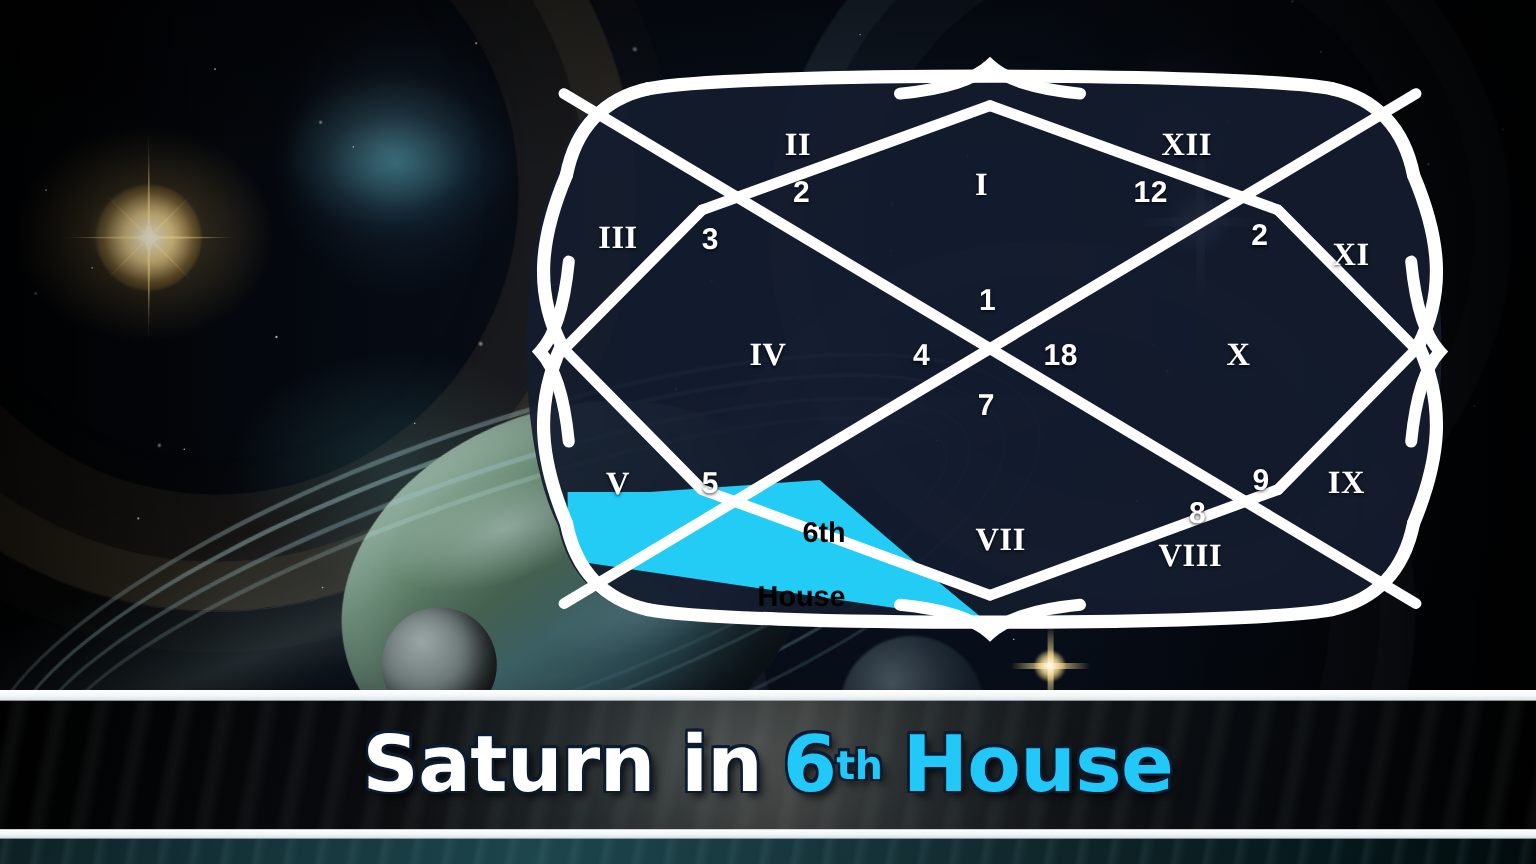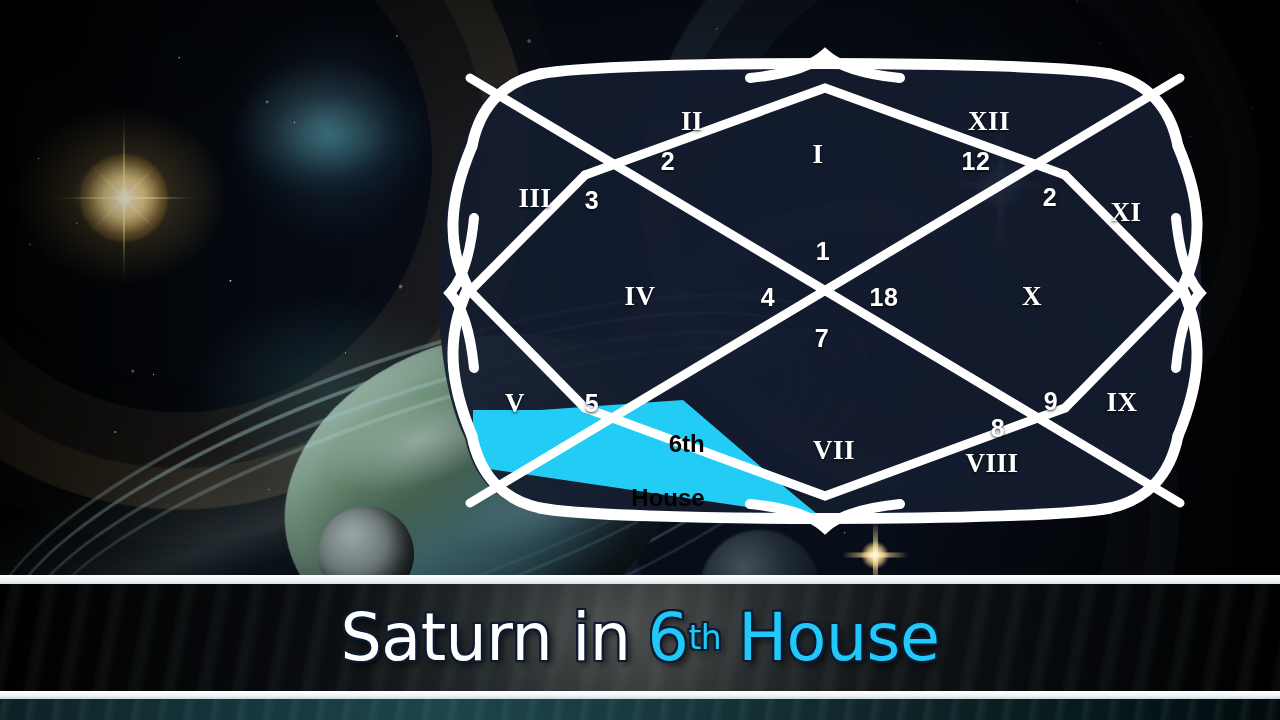--- a/index.html
+++ b/index.html
@@ -246,21 +246,21 @@
   }
   .title-band .glow {
     position:absolute; left:330px; top:-120px; width:560px; height:330px;
     background:radial-gradient(ellipse at center, rgba(210,225,235,.22) 0%, rgba(120,150,170,.10) 40%, rgba(0,0,0,0) 72%);
     filter:blur(3px);
   }
   .title-text {
     position:absolute; inset:0;
     display:flex; align-items:center; justify-content:center;
     font-family:"DejaVu Sans", sans-serif;
-    font-weight:400; font-size:65px; line-height:1;
+    font-weight:700; font-size:65px; line-height:1;
     letter-spacing:-.5px;
     white-space:nowrap;
     border-radius:27px;
   }
   .title-text .w { color:#ffffff; }
   .title-text .c { color:#22c8f8; }
   .title-text .w, .title-text .c {
     text-shadow:
       2px 0 0 #0c1b30, -2px 0 0 #0c1b30, 0 2px 0 #0c1b30, 0 -2px 0 #0c1b30,
       2px 2px 0 #0c1b30, -2px 2px 0 #0c1b30, 2px -2px 0 #0c1b30, -2px -2px 0 #0c1b30,
@@ -374,42 +374,42 @@
 
       <g fill="none" stroke="#ffffff" stroke-width="10" stroke-linecap="round">
         <path d="M 310,30 C 350,26 372,18 385,6 C 398,18 420,26 460,30"></path>
         <path d="M 310,456 C 350,460 372,468 385,480 C 398,468 420,460 460,456"></path>
         <path d="M 34,170 C 30,210 22,232 10,245 C 22,258 30,280 34,320"></path>
         <path d="M 736,170 C 740,210 748,232 760,245 C 748,258 740,280 736,320"></path>
       </g>
     </svg>
 
     <div class="chart-label" style="left:378px;top:106px;">I</div>
-    <div class="chart-label" style="left:225px;top:73px;margin-left:27px;">II</div>
-    <div class="chart-label" style="left:75px;top:150px;margin-left:20px;">III</div>
+    <div class="chart-label" style="left:225px;top:73px;">II</div>
+    <div class="chart-label" style="left:75px;top:150px;">III</div>
     <div class="chart-label" style="left:200px;top:248px;">IV</div>
     <div class="chart-label" style="left:75px;top:355px;">V</div>
     <div class="chart-label" style="left:394px;top:402px;">VII</div>
     <div class="chart-label" style="left:552px;top:415px;">VIII</div>
     <div class="chart-label" style="left:682px;top:354px;">IX</div>
     <div class="chart-label" style="left:592px;top:248px;">X</div>
     <div class="chart-label" style="left:686px;top:164px;">XI</div>
     <div class="chart-label" style="left:549px;top:73px;">XII</div>
 
     <div class="chart-label num" style="left:383px;top:203px;">1</div>
     <div class="chart-label num" style="left:228px;top:113px;">2</div>
     <div class="chart-label num" style="left:152px;top:152px;">3</div>
     <div class="chart-label num" style="left:328px;top:249px;">4</div>
     <div class="chart-label num" style="left:152px;top:355px;">5</div>
     <div class="chart-label num" style="left:382px;top:290px;">7</div>
     <div class="chart-label num" style="left:558px;top:380px;">8</div>
     <div class="chart-label num" style="left:611px;top:353px;">9</div>
     <div class="chart-label num" style="left:444px;top:249px;">18</div>
     <div class="chart-label num" style="left:610px;top:149px;">2</div>
-    <div class="chart-label num" style="left:536px;top:113px;">12</div>
+    <div class="chart-label num" style="left:519px;top:113px;">12</div>
 
     <div class="house6-label" style="left:228px;top:410px;text-align:right;">
       <span>6th</span><br>
       <span>House</span>
     </div>
   </div>
 
   <div class="divider-top"></div>
 
   <div class="title-band">

